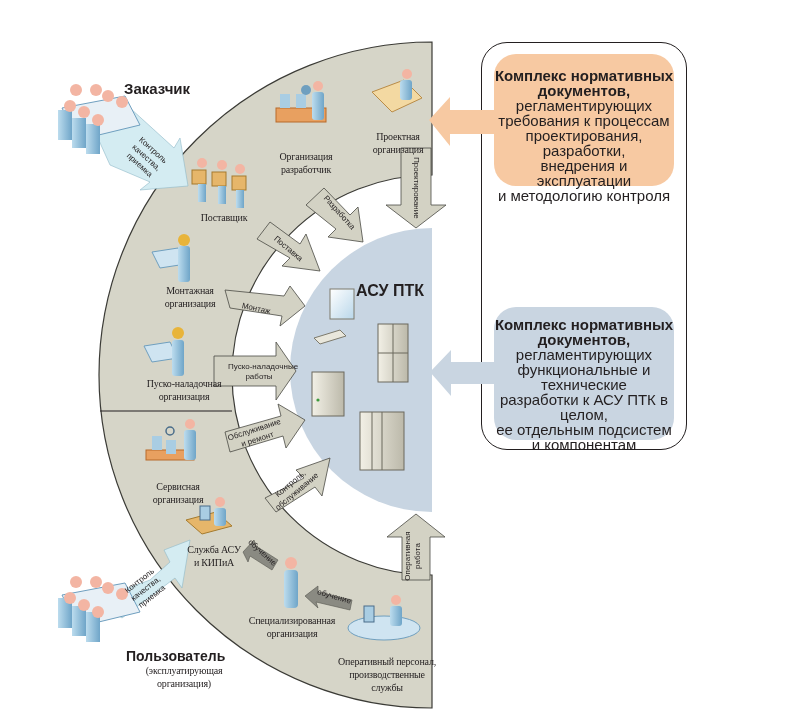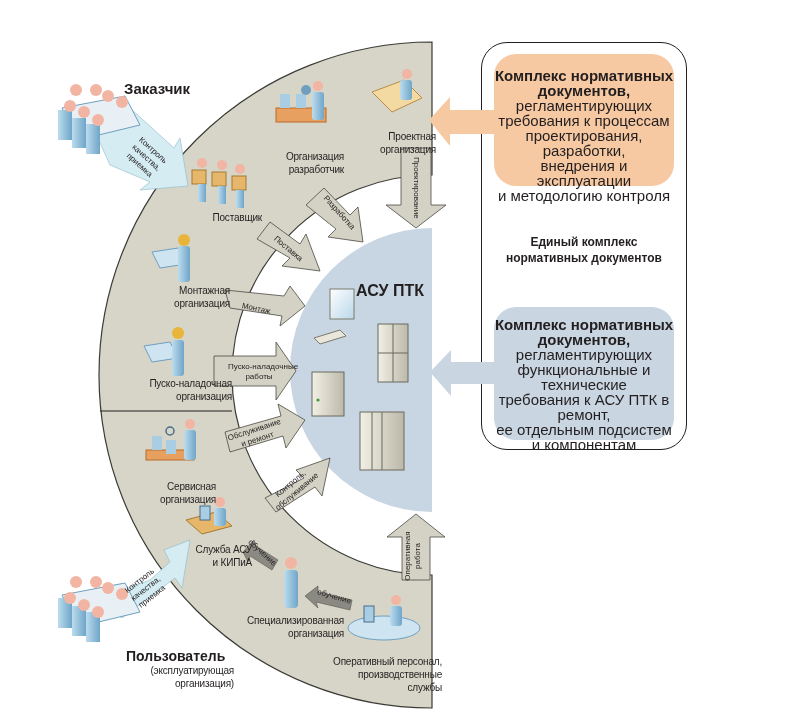--- a/index.html
+++ b/index.html
@@ -1,20 +1,20 @@
 <!DOCTYPE html>
 <html><head>
 <meta charset="utf-8">
 <style>
   html, body { margin:0; padding:0; background:#ffffff; }
   body { width:795px; height:712px; position:relative; overflow:hidden;
          font-family:"Liberation Sans", sans-serif; color:#231f20; }
   #stage { position:absolute; left:0; top:0; width:795px; height:712px; }
-  .lbl { position:absolute; text-align:right; font-size:10px; line-height:13px;
-         font-family:Liberation Sans, sans-serif; color:#231f20; letter-spacing:-0.2px; }
+  .lbl { position:absolute; text-align:center; font-size:10px; line-height:13px;
+         font-family:Liberation Serif, serif; color:#231f20; letter-spacing:-0.2px; }
   .big { position:absolute; font-family:"Liberation Sans", sans-serif; font-weight:bold; color:#231f20; }
   .docbox { position:absolute; border-radius:22px; text-align:center;
             font-size:15px; line-height:15px; color:#231f20; padding-top:14px; box-sizing:border-box; }
   .docbox .t { font-weight:bold; display:block; }
   .frame { position:absolute; left:481px; top:42px; width:206px; height:408px;
            border:1.3px solid #231f20; border-radius:26px; background:#fff; box-sizing:border-box; }
   .arrowtxt { position:absolute; font-size:8px; line-height:10px; text-align:center; color:#231f20; white-space:nowrap; }
 </style>
 </head>
 <body>
@@ -187,31 +187,27 @@
   <div class="docbox" style="left:494px;top:54px;width:180px;height:132px;background:#f7c9a2;">
     <span class="t">Комплекс нормативных</span>
     <span class="t">документов,</span>
     <div>регламентирующих</div>
     <div>требования к процессам</div>
     <div>проектирования, разработки,</div>
     <div>внедрения и эксплуатации</div>
     <div>и методологию контроля</div>
   </div>
 
-  <div class="big" style="left:481px;top:234px;width:206px;text-align:center;font-size:12px;line-height:16px;">
-    <div>Единый комплекс</div>
-    <div>нормативных документов</div>
-  </div>
 
   <div class="docbox" style="left:494px;top:307px;width:180px;height:133px;background:#c9d5e1;padding-top:10px;">
     <span class="t">Комплекс нормативных</span>
     <span class="t">документов,</span>
     <div>регламентирующих</div>
     <div>функциональные и технические</div>
-    <div>требования к АСУ ПТК в ремонт,</div>
+    <div>разработки к АСУ ПТК в целом,</div>
     <div>ее отдельным подсистем</div>
     <div>и компонентам</div>
   </div>
 
   <div class="big" style="left:356px;top:282px;font-size:16px;">АСУ ПТК</div>
 
   <div class="big" style="left:124px;top:80px;font-size:15px;">Заказчик</div>
   <div class="arrowtxt" style="left:118px;top:143px;width:56px;white-space:normal;transform:rotate(42deg);">Контроль качества, приемка</div>
 
   <div class="big" style="left:126px;top:648px;font-size:14px;">Пользователь</div>

